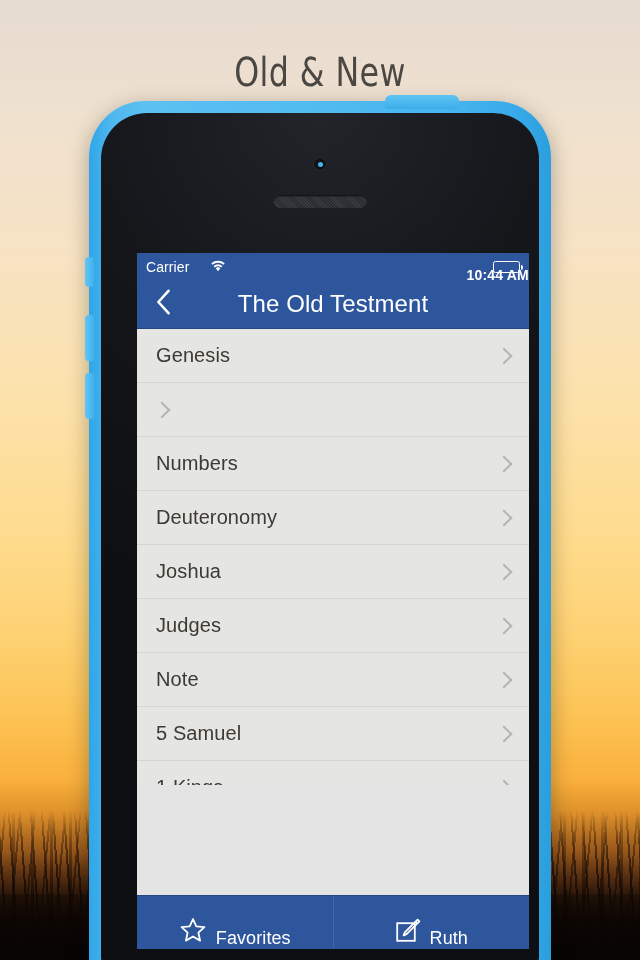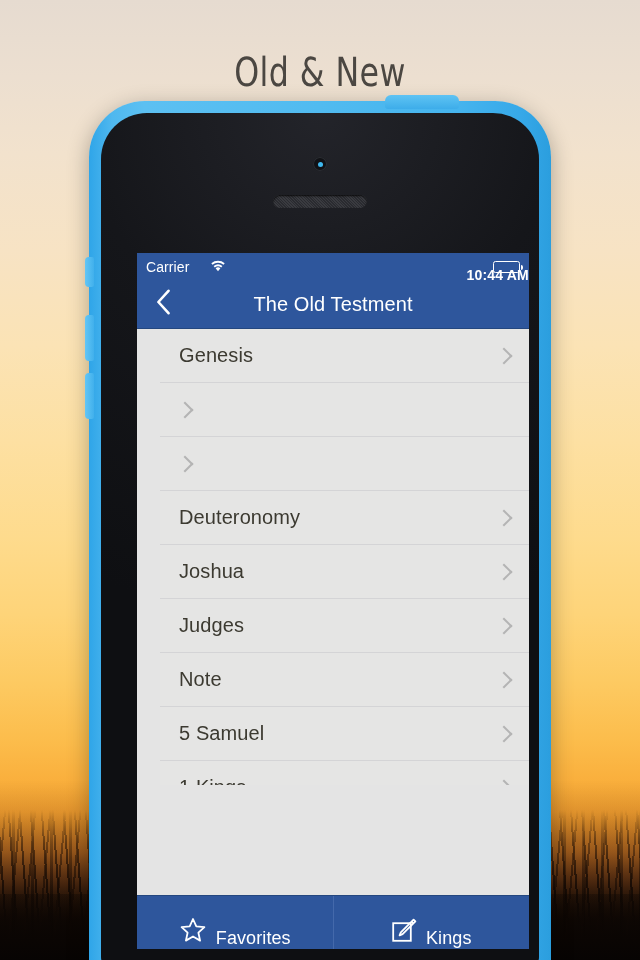--- a/index.html
+++ b/index.html
@@ -255,30 +255,29 @@
     display: flex;
     align-items: center;
     justify-content: center;
     cursor: pointer;
   }
   .nav-title {
     position: absolute;
     left: 60px; right: 60px;
     text-align: center;
     color: #fff;
-    font-size: 20px;
+    font-size: 24px;
     letter-spacing: 0.1px;
   }
 
   
   .list {
     height: 456px;
     overflow: hidden;
     background: #e4e4e4;
-    padding-left: 23px;
   }
   .row {
     height: 54px;
     display: flex;
     align-items: center;
     padding: 0 13px 0 19px;
     background: #e5e5e4;
     border-bottom: 1px solid #d4d4d6;
     cursor: pointer;
   }
@@ -374,20 +373,21 @@
 
       <div class="list">
         <div class="row">
           <span class="row-label">Genesis</span>
           <span class="chev"></span>
         </div>
         <div class="row">
           <span class="chev"></span>
         </div>
         <div class="row">
+          <span class="row-label">Numbers</span>
           <span class="chev"></span>
         </div>
         <div class="row">
           <span class="row-label">Deuteronomy</span>
           <span class="chev"></span>
         </div>
         <div class="row">
           <span class="row-label">Joshua</span>
           <span class="chev"></span>
         </div>
@@ -419,19 +419,19 @@
           <span class="tb-label">Favorites</span>
         </div>
         <div class="tb-item">
           <span>
             <svg width="26" height="26" viewBox="0 0 26 26" aria-hidden="true">
               <rect x="2.2" y="5.2" width="17.6" height="17.6" fill="none" stroke="#ffffff" stroke-width="1.8"></rect>
               <path d="M22.6 1.6 24.4 3.4 11.6 16.2 8.6 17.4 9.8 14.4z" fill="none" stroke="#ffffff" stroke-width="1.8" stroke-linejoin="round"></path>
               <path d="M20.6 3.6 22.4 5.4" stroke="#ffffff" stroke-width="1.5"></path>
             </svg>
           </span>
-          <span class="tb-label">Kings</span>
+          <span class="tb-label">Ruth</span>
         </div>
       </div>
 
     </div>
   </div>
 </div>
 
 </body></html>

